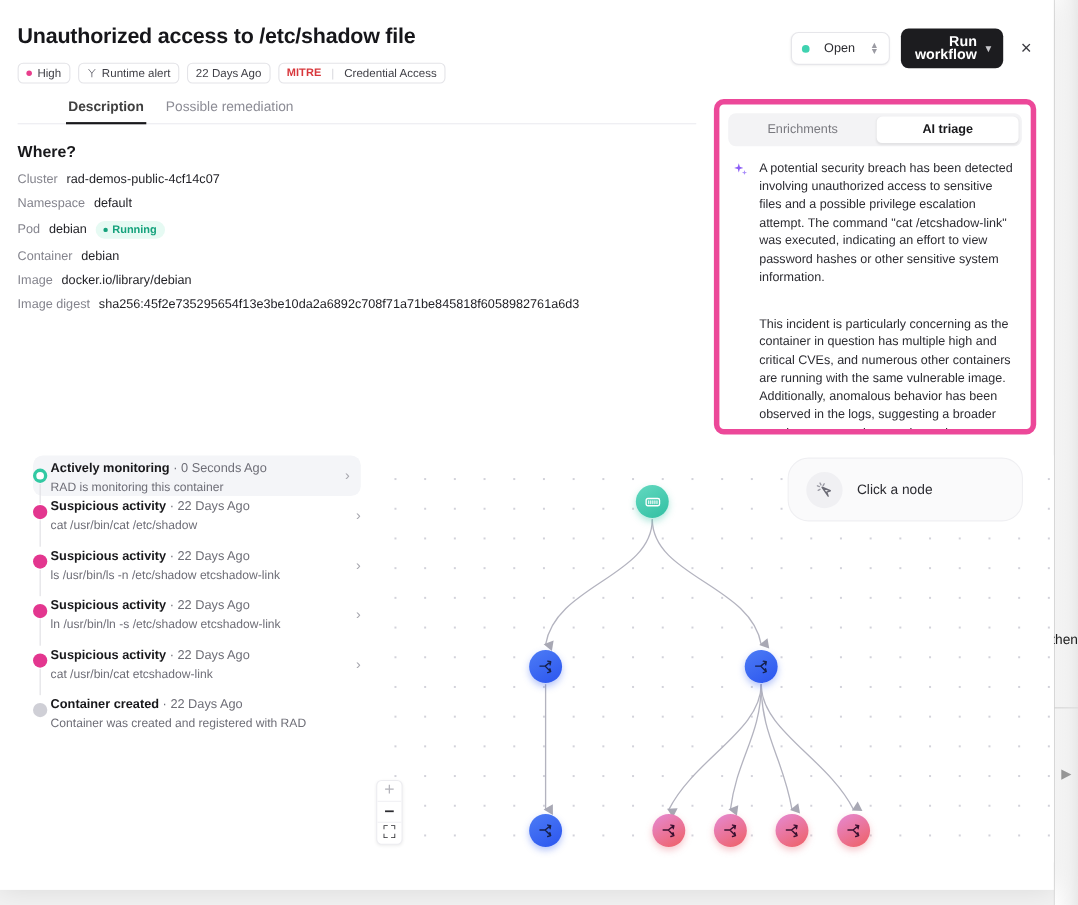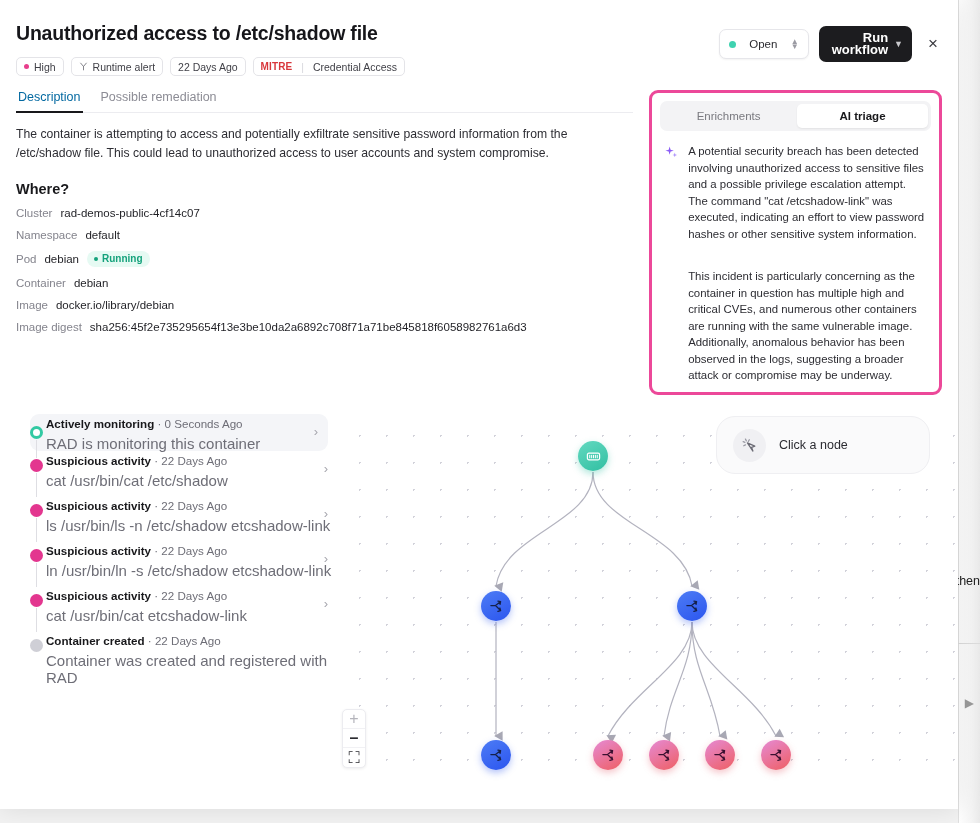--- a/index.html
+++ b/index.html
@@ -86,38 +86,38 @@
   
   .body { display: flex; padding: 0 16px; gap: 16px; height: 320px; }
   .col-left { width: 628px; }
   .col-right { width: 298px; }
 
   .tabs { display: flex; gap: 16px; border-bottom: 1px solid #ececf0; }
   .tab {
     font-size: 12.5px; color: #8c8c95; padding: 0 2px 7px 2px; cursor: pointer;
     border-bottom: 2px solid transparent; margin-bottom: -1px;
   }
-  .tab.active { color: #0369a1; font-weight: 400; border-bottom-color: #18181b; }
+  .tab.active { color: #404040; font-weight: 700; border-bottom-color: #18181b; margin-left: 44px; }
 
   .desc {
     font-size: 12.2px; color: #2e2e34; line-height: 1.55; margin-top: 12px;
   }
   .where-h { font-size: 14.5px; font-weight: 600; color: #18181b; margin-top: 18px; }
   .kv { display: flex; align-items: center; gap: 8px; margin-top: 10px; }
   .kv .k { font-size: 11.5px; color: #84848d; }
   .kv .v { font-size: 11.5px; color: #1f1f24; }
   .pill-running {
     display: inline-flex; align-items: center; gap: 4px;
     height: 16px; padding: 0 7px; border-radius: 9px;
     background: #e6faf3; color: #15a27c; font-size: 10px; font-weight: 600;
   }
 
   
   .ai-card {
-    border: 3px solid #ec4899; border-radius: 9px; background: #fff;
+    border: 5px solid #ec4899; border-radius: 9px; background: #fff;
     height: 305px; padding: 8px; overflow: hidden;
   }
   .seg {
     display: flex; background: #f3f3f5; border-radius: 7px; padding: 3px; gap: 3px;
   }
   .seg-btn {
     flex: 1; text-align: center; font-size: 11.5px; color: #79797f;
     padding: 6px 0; border-radius: 5px; cursor: pointer;
   }
   .seg-btn.active { background: #fff; color: #18181b; font-weight: 600; box-shadow: 0 1px 2px rgba(0,0,0,.07); }
@@ -139,21 +139,21 @@
   }
   .ti-dot { position: absolute; left: 14px; top: 8px; width: 13px; height: 13px; border-radius: 50%; }
   .ti.active .ti-dot { left: 0px; top: 12px; }
   .ti-dot.ring { background: #fff; border: 3px solid #32c9a3; }
   .ti-line {
     position: absolute; left: 20px; top: 22px; width: 1px; height: 24px; background: #dedee3;
   }
   .ti.active .ti-line { left: 6px; top: 26px; height: 18px; }
   .ti-txt .t1 { font-size: 11.6px; color: #18181b; font-weight: 700; }
   .ti-txt .t1 .meta { font-weight: 400; color: #6e6e77; }
-  .ti-txt .t2 { font-size: 15px; color: #6e6e77; margin-top: 3px; }
+  .ti-txt .t2 { font-size: 11px; color: #6e6e77; margin-top: 3px; }
   .ti-chev { position: absolute; right: 12px; top: 10px; color: #a7a7ae; font-size: 13px; }
   .ti.active .ti-chev { top: 10px; right: 10px; }
 
   
   .graph {
     position: relative; flex: 1; height: 370px; overflow: hidden;
     background-color: #fff;
     background-image: radial-gradient(#d2d2da 1px, transparent 1px);
     background-size: 27px 27px; background-position: 6px 8px;
   }
@@ -245,21 +245,20 @@
       </div>
     </div>
 
     <div class="body">
       <div class="col-left">
         <div class="tabs">
           <div class="tab active">Description</div>
           <div class="tab">Possible remediation</div>
         </div>
 
-        <div class="desc">The container is attempting to access and potentially exfiltrate sensitive password information from the /etc/shadow file. This could lead to unauthorized access to user accounts and system compromise.</div>
 
         <div class="where-h">Where?</div>
 
         <div class="kv">
           <span class="k">Cluster</span>
           <span class="v">rad-demos-public-4cf14c07</span>
         </div>
         <div class="kv">
           <span class="k">Namespace</span>
           <span class="v">default</span>

